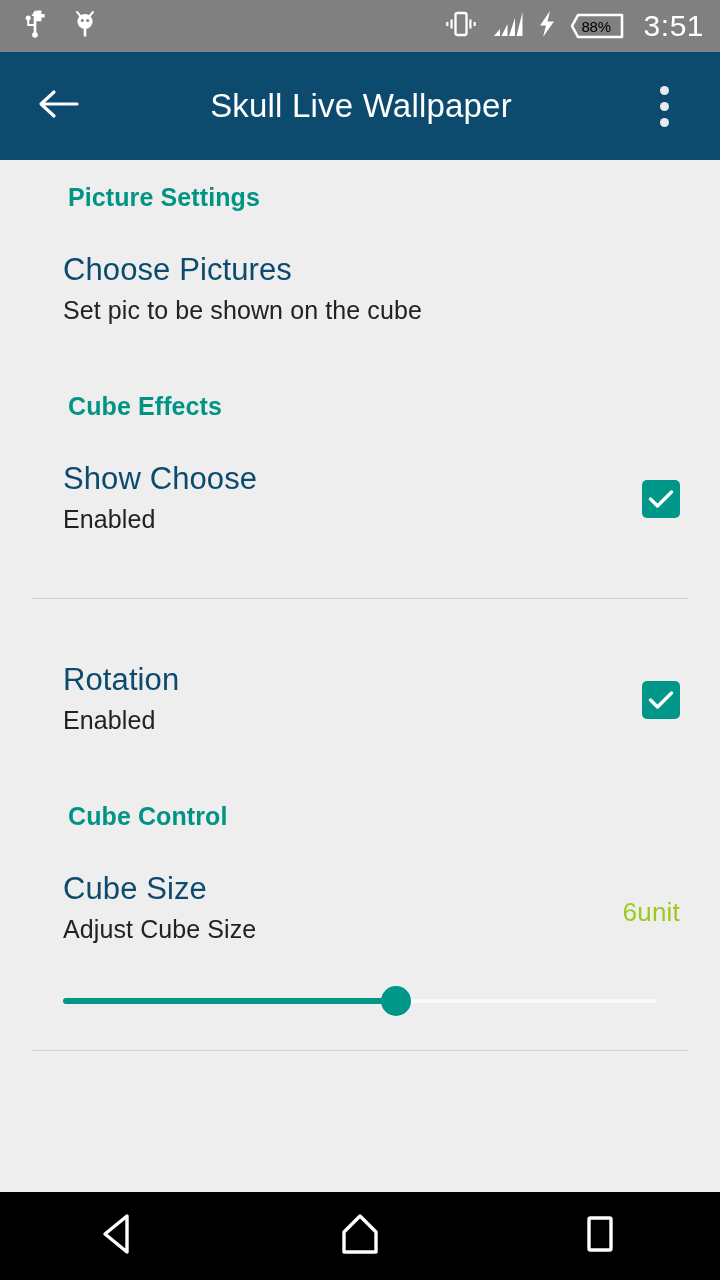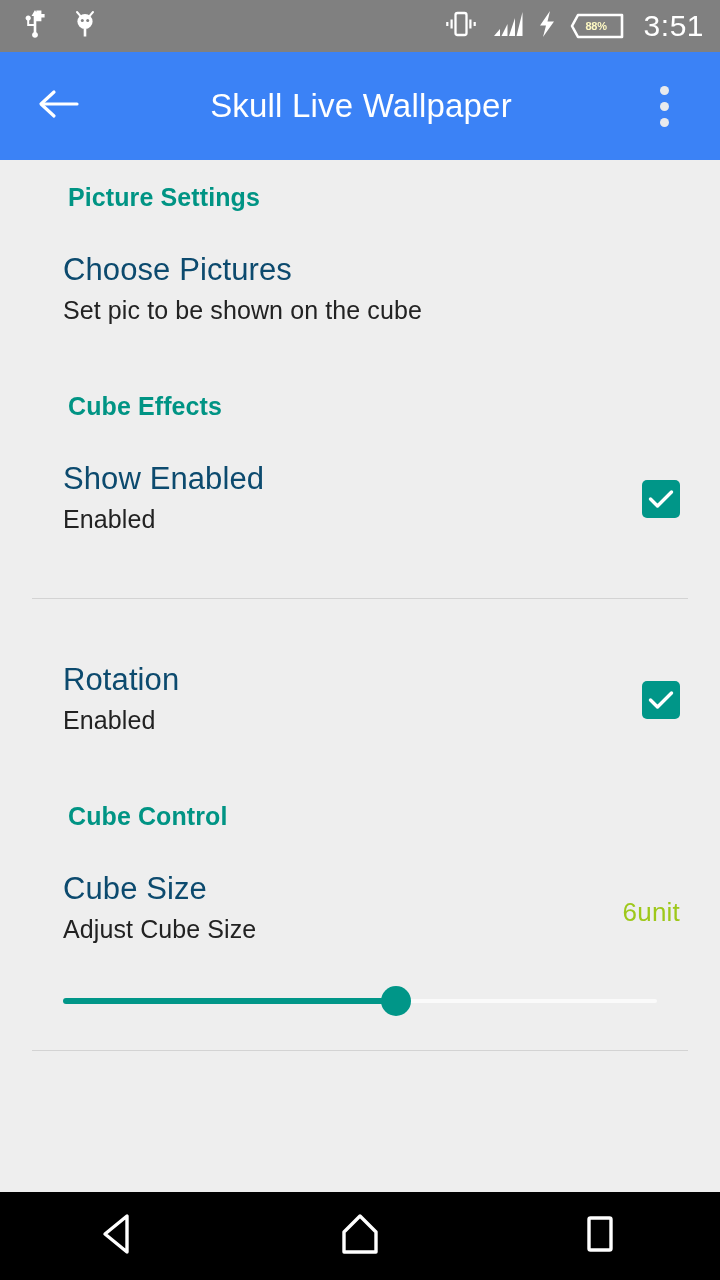--- a/index.html
+++ b/index.html
@@ -20,28 +20,28 @@
   .sb-right { margin-left:auto; display:flex; align-items:center; gap:14px; padding-right:16px; }
   .sb-icon { display:block; }
   .sb-clock {
     color:#ffffff; font-size:30px; font-weight:400; letter-spacing:0.5px;
     line-height:32px; padding-left:4px;
   }
   .batt-wrap { position:relative; display:flex; align-items:center; }
   .batt-text {
     position:absolute; left:0; top:0; width:100%; height:100%;
     display:flex; align-items:center; justify-content:center;
-    color:#fef9c3; font-size:11px; font-weight:700; letter-spacing:-0.2px;
+    color:#000000; font-size:15px; font-weight:400; letter-spacing:-0.2px;
     padding-right:3px;
   }
 
   
   .toolbar {
     position:absolute; top:52px; left:0; width:720px; height:108px;
-    background:#3b82f6; display:flex; align-items:center;
+    background:#0c4a6e; display:flex; align-items:center;
   }
   .tb-back { width:56px; height:56px; margin-left:30px; display:flex; align-items:center; justify-content:center; cursor:pointer; }
   .tb-title {
     flex:1; text-align:center; color:#ffffff; font-size:33px;
     font-weight:400; letter-spacing:0.2px; margin-left:-14px; margin-right:-14px;
   }
   .tb-menu {
     width:56px; height:64px; margin-right:28px;
     display:flex; flex-direction:column; align-items:center; justify-content:center; gap:7px; cursor:pointer;
   }
@@ -185,21 +185,21 @@
         <div class="pref-summary">Set pic to be shown on the cube</div>
       </div>
     </div>
 
     <div style="height:66px"></div>
     <div class="section-header">Cube Effects</div>
 
     <div style="height:39px"></div>
     <div class="pref">
       <div class="pref-text">
-        <div class="pref-title">Show Enabled</div>
+        <div class="pref-title">Show Choose</div>
         <div class="pref-summary">Enabled</div>
       </div>
       <div style="flex:0 0 auto; align-self:center; margin-top:2px;">
         <div class="checkbox">
           <svg width="26" height="20" viewBox="0 0 26 20">
             <path d="M2.5 10 L9.5 17 L23.5 3" stroke="#ffffff" stroke-width="3.4" fill="none" stroke-linecap="round" stroke-linejoin="round"></path>
           </svg>
         </div>
       </div>
     </div>

